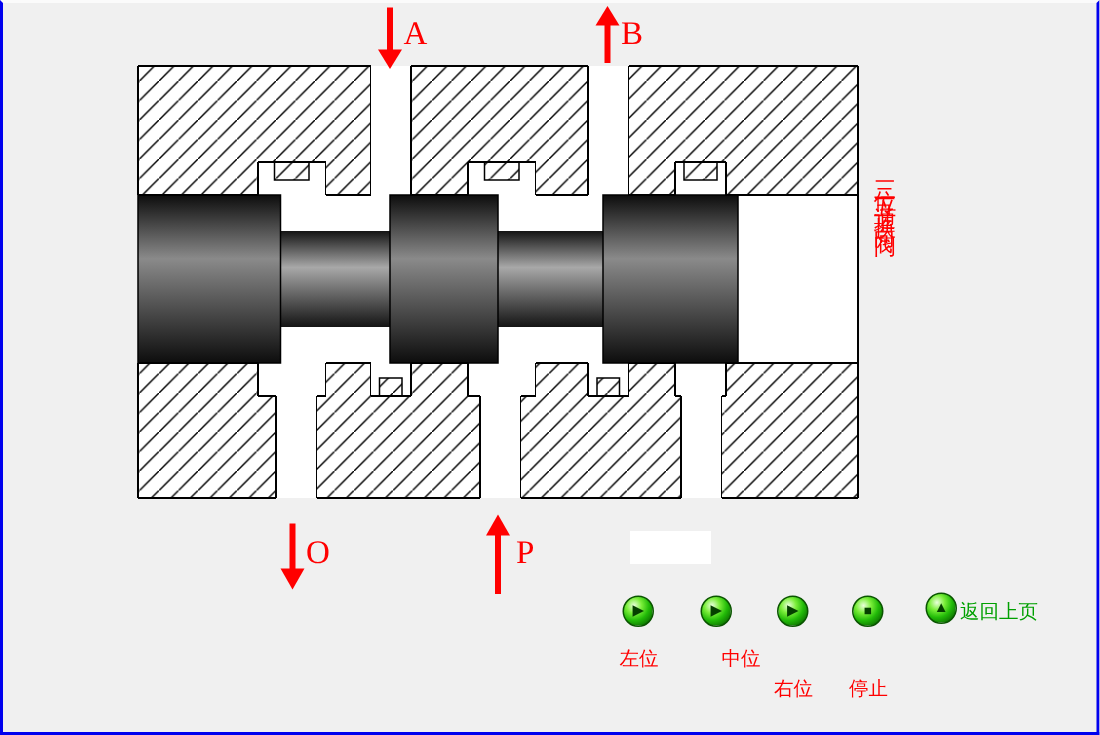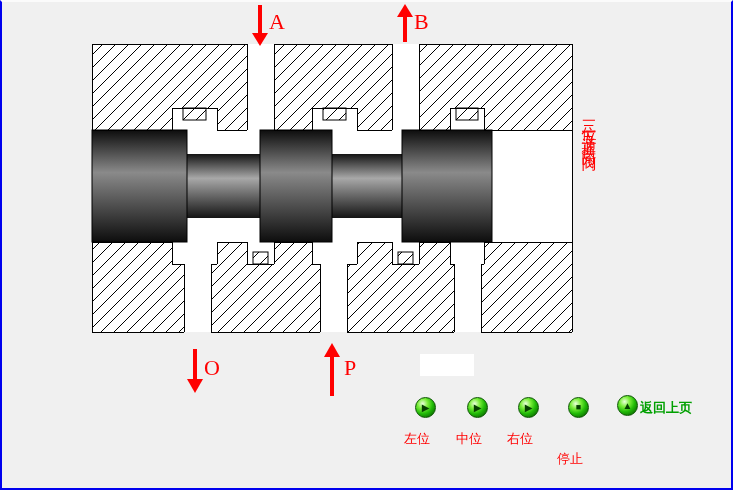--- a/index.html
+++ b/index.html
@@ -32,26 +32,26 @@
   .orb{
     position:absolute;width:21px;height:21px;border-radius:50%;
     background:radial-gradient(circle at 35% 30%, #eaffdc 0%, #7bee3a 28%, #22bb08 55%, #0b6a00 85%, #064d00 100%);
     border:1px solid #0a5500;box-sizing:border-box;
     display:flex;align-items:center;justify-content:center;
     cursor:pointer;
   }
   .orb .glyph{color:#053f00;font-size:10px;line-height:1;}
   .orb .glyph.stop{font-size:9px;}
   .btn-label{
-    position:absolute;width:44px;
+    position:absolute;width:44px;text-align:center;
     color:var(--accent,#ff0000);font-size:13px;
   }
   .back-label{
     position:absolute;left:638px;top:397px;
-    color:var(--nav-green,#00a000);font-size:13px;font-weight:bold;
+    color:var(--nav-green,#00a000);font-size:13px;font-weight:normal;
     cursor:pointer;white-space:nowrap;
   }
 </style>
 </head>
 <body>
 
 <div class="page">
 
   <svg class="diagram" width="733" height="400" viewBox="0 0 733 400">
     <defs>
@@ -169,19 +169,19 @@
     <span class="glyph">▶</span>
   </div>
   <div class="orb" style="left:566px;top:395px;">
     <span class="glyph stop">■</span>
   </div>
   <div class="orb" style="left:615px;top:393px;">
     <span class="glyph">▲</span>
   </div>
 
   <div class="btn-label" style="left:402px;top:428px;">左位</div>
-  <div class="btn-label" style="left:454px;top:428px;">中位</div>
-  <div class="btn-label" style="left:505px;top:428px;">右位</div>
+  <div class="btn-label" style="left:470px;top:428px;">中位</div>
+  <div class="btn-label" style="left:505px;top:448px;">右位</div>
   <div class="btn-label" style="left:555px;top:448px;">停止</div>
 
   <div class="back-label">返回上页</div>
 
 </div>
 
 </body></html>

